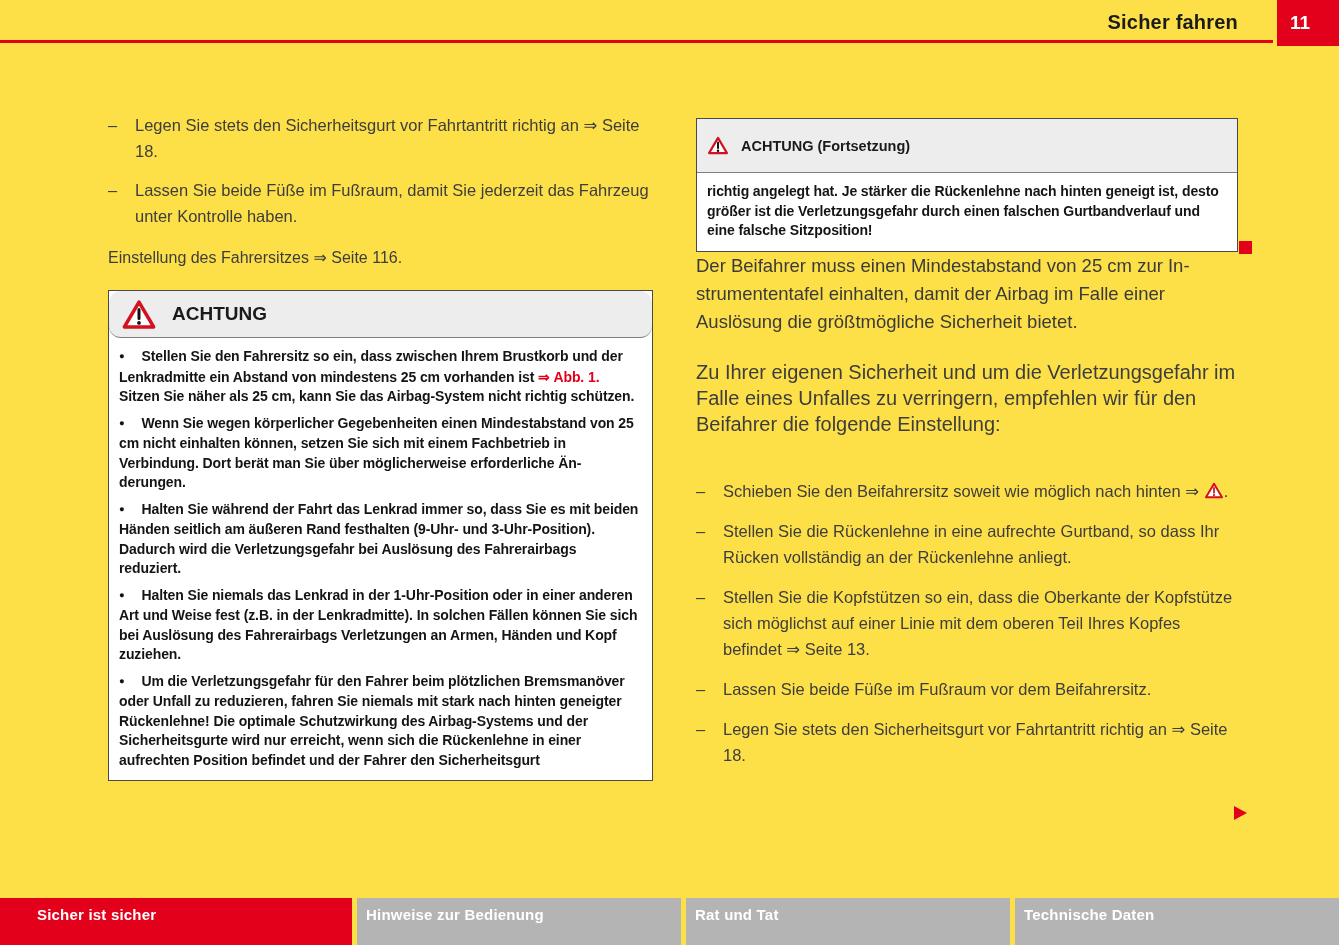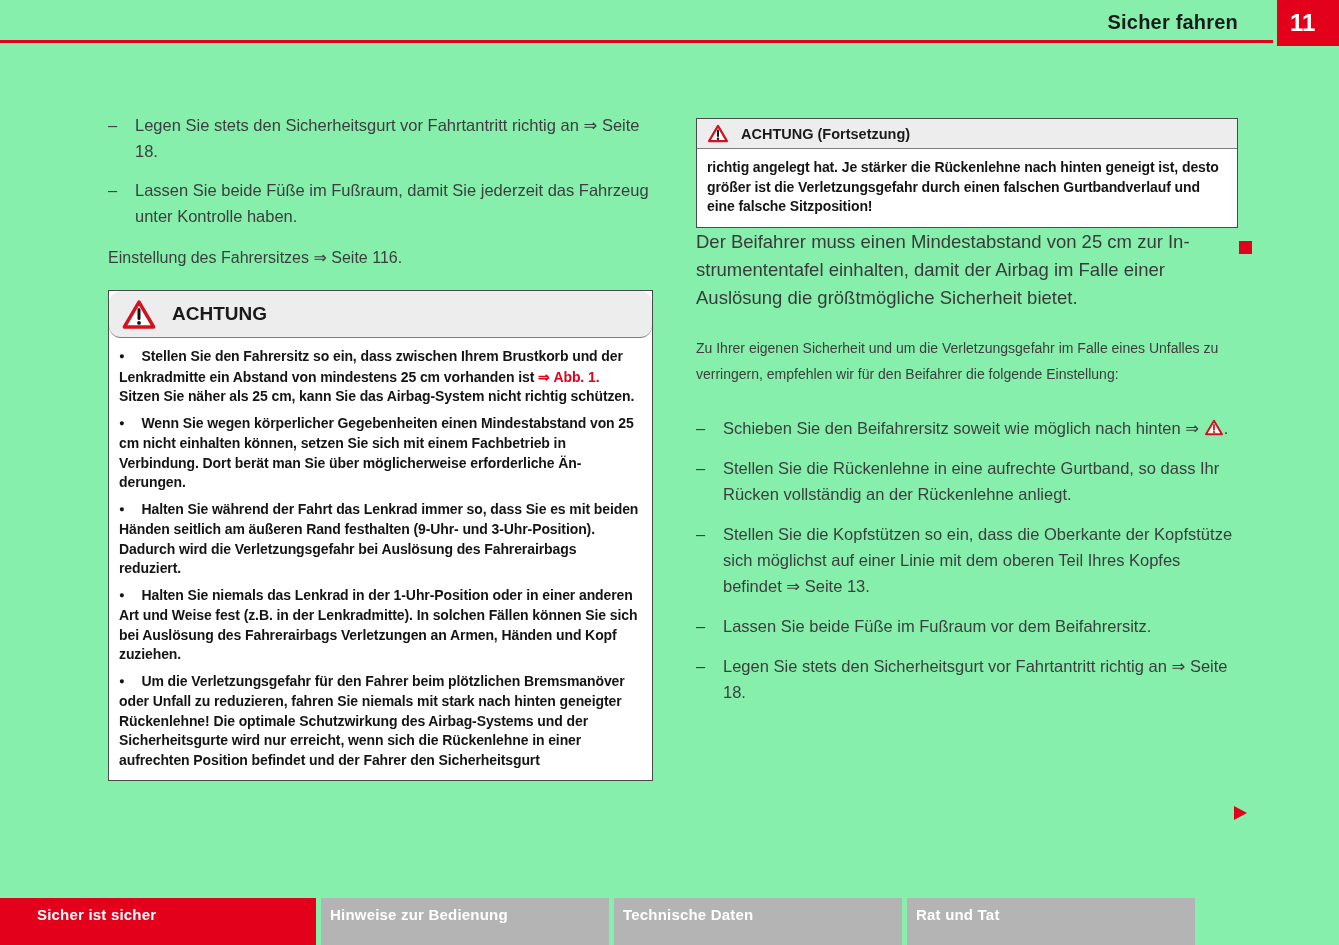--- a/index.html
+++ b/index.html
@@ -1,31 +1,31 @@
 <!DOCTYPE html>
 <html><head>
 <meta charset="utf-8">
 <style>
   html,body { margin:0; padding:0; background:#ffffff; }
   .page {
-    position:relative; width:1339px; height:945px; background:#86efac;
+    position:relative; width:1339px; height:945px; background:#fde047;
     font-family:"Liberation Sans", sans-serif; overflow:hidden;
   }
 
   
   .header-title {
     position:absolute; top:11px; right:101px;
     font-size:20px; font-weight:bold; color:#1b1b1b; letter-spacing:0.2px;
   }
   .header-rule {
     position:absolute; top:40px; left:0; width:1273px; height:3px; background:#e2001a;
   }
   .page-num-box {
     position:absolute; top:0; left:1277px; width:62px; height:46px;
-    background:#e2001a; color:#ffffff; font-size:24px; font-weight:bold;
+    background:#e2001a; color:#ffffff; font-size:19px; font-weight:bold;
     display:flex; align-items:center; padding-left:13px; box-sizing:border-box;
   }
 
   
   .col-left  { position:absolute; left:108px; top:112px; width:545px; }
   .col-right { position:absolute; left:696px; top:118px; width:542px; }
 
   .ditem {
     position:relative; padding-left:27px; margin:0 0 13px 0;
     font-size:16.5px; line-height:26px; color:#3d3d3d;
@@ -35,21 +35,21 @@
   .note { margin:18px 0 0 0; font-size:16px; line-height:22px; color:#3d3d3d; }
 
   
   .warnbox { border:1.5px solid #4a4a4a; background:#ffffff; }
   .warnbox.main { margin-top:21px; }
   .warn-head {
     background:#ededed; border-bottom:1px solid #7d7d7d;
     display:flex; align-items:center; padding:7px 12px;
   }
   .warn-head.big   { min-height:32px;border-radius:12px; }
-  .warn-head.small { padding:5px 10px; }
+  .warn-head.small { padding:17px 10px; }
   .warn-title { font-weight:bold; color:#1a1a1a; }
   .warn-head.big  .warn-title { font-size:19px; margin-left:15px; }
   .warn-head.small .warn-title { font-size:14.5px; margin-left:12px; }
 
   .warn-body { padding:9px 11px 10px 10px; }
   .wpara {
     margin:0 0 7px 0; font-size:14px; font-weight:bold; color:#141414;
     line-height:19.5px; letter-spacing:-0.1px;
   }
   .wpara:last-child { margin-bottom:0; }
@@ -57,34 +57,34 @@
   .ref { color:#e2001a; }
 
   
   .sec-heading {
     margin:51px 0 15px 0; padding-bottom:6px; border-bottom:3px solid #e2001a;
     font-size:19.5px; font-weight:bold; color:#e2001a; letter-spacing:0.2px;
   }
   .lead {
     margin:0 0 23px 0; font-size:18.5px; line-height:28px; color:#3a3a3a;
   }
-  .para { margin:0 0 28px 0; font-size:14px; line-height:26px; color:#3d3d3d; }
+  .para { margin:0 0 41px 0; font-size:20px; line-height:26px; color:#3d3d3d; }
   .col-right .ditem { margin-bottom:14px; }
 
   .tri-inline { vertical-align:-2px; }
 
   
   .end-square { position:absolute; left:1239px; top:241px; width:13px; height:13px; background:#e2001a; }
   .cont-arrow {
     position:absolute; left:1234px; top:806px; width:0; height:0;
     border-left:13px solid #e2001a; border-top:7px solid transparent; border-bottom:7px solid transparent;
   }
 
   
-  .footer { position:absolute; left:0; bottom:0; width:1195px; height:47px; display:flex; gap:5px; }
+  .footer { position:absolute; left:0; bottom:0; width:1339px; height:47px; display:flex; gap:5px; }
   .footer .tab {
     flex:1; background:#b4b4b4; color:#ffffff; font-weight:bold; font-size:15px;
     padding:8px 0 0 9px; box-sizing:border-box; letter-spacing:0.2px;
   }
   .footer .tab.active { background:#e2001a; padding-left:37px; }
 </style>
 </head>
 <body>
 
 <div class="page">
@@ -190,17 +190,17 @@
       <span>Legen Sie stets den Sicherheitsgurt vor Fahrtantritt richtig an ⇒&nbsp;Seite 18.</span>
     </div>
   </div>
 
   <div class="end-square"></div>
   <div class="cont-arrow"></div>
 
   <div class="footer">
     <div class="tab active">Sicher ist sicher</div>
     <div class="tab">Hinweise zur Bedienung</div>
+    <div class="tab">Rat und Tat</div>
     <div class="tab">Technische Daten</div>
-    <div class="tab">Rat und Tat</div>
   </div>
 
 </div>
 
 </body></html>

